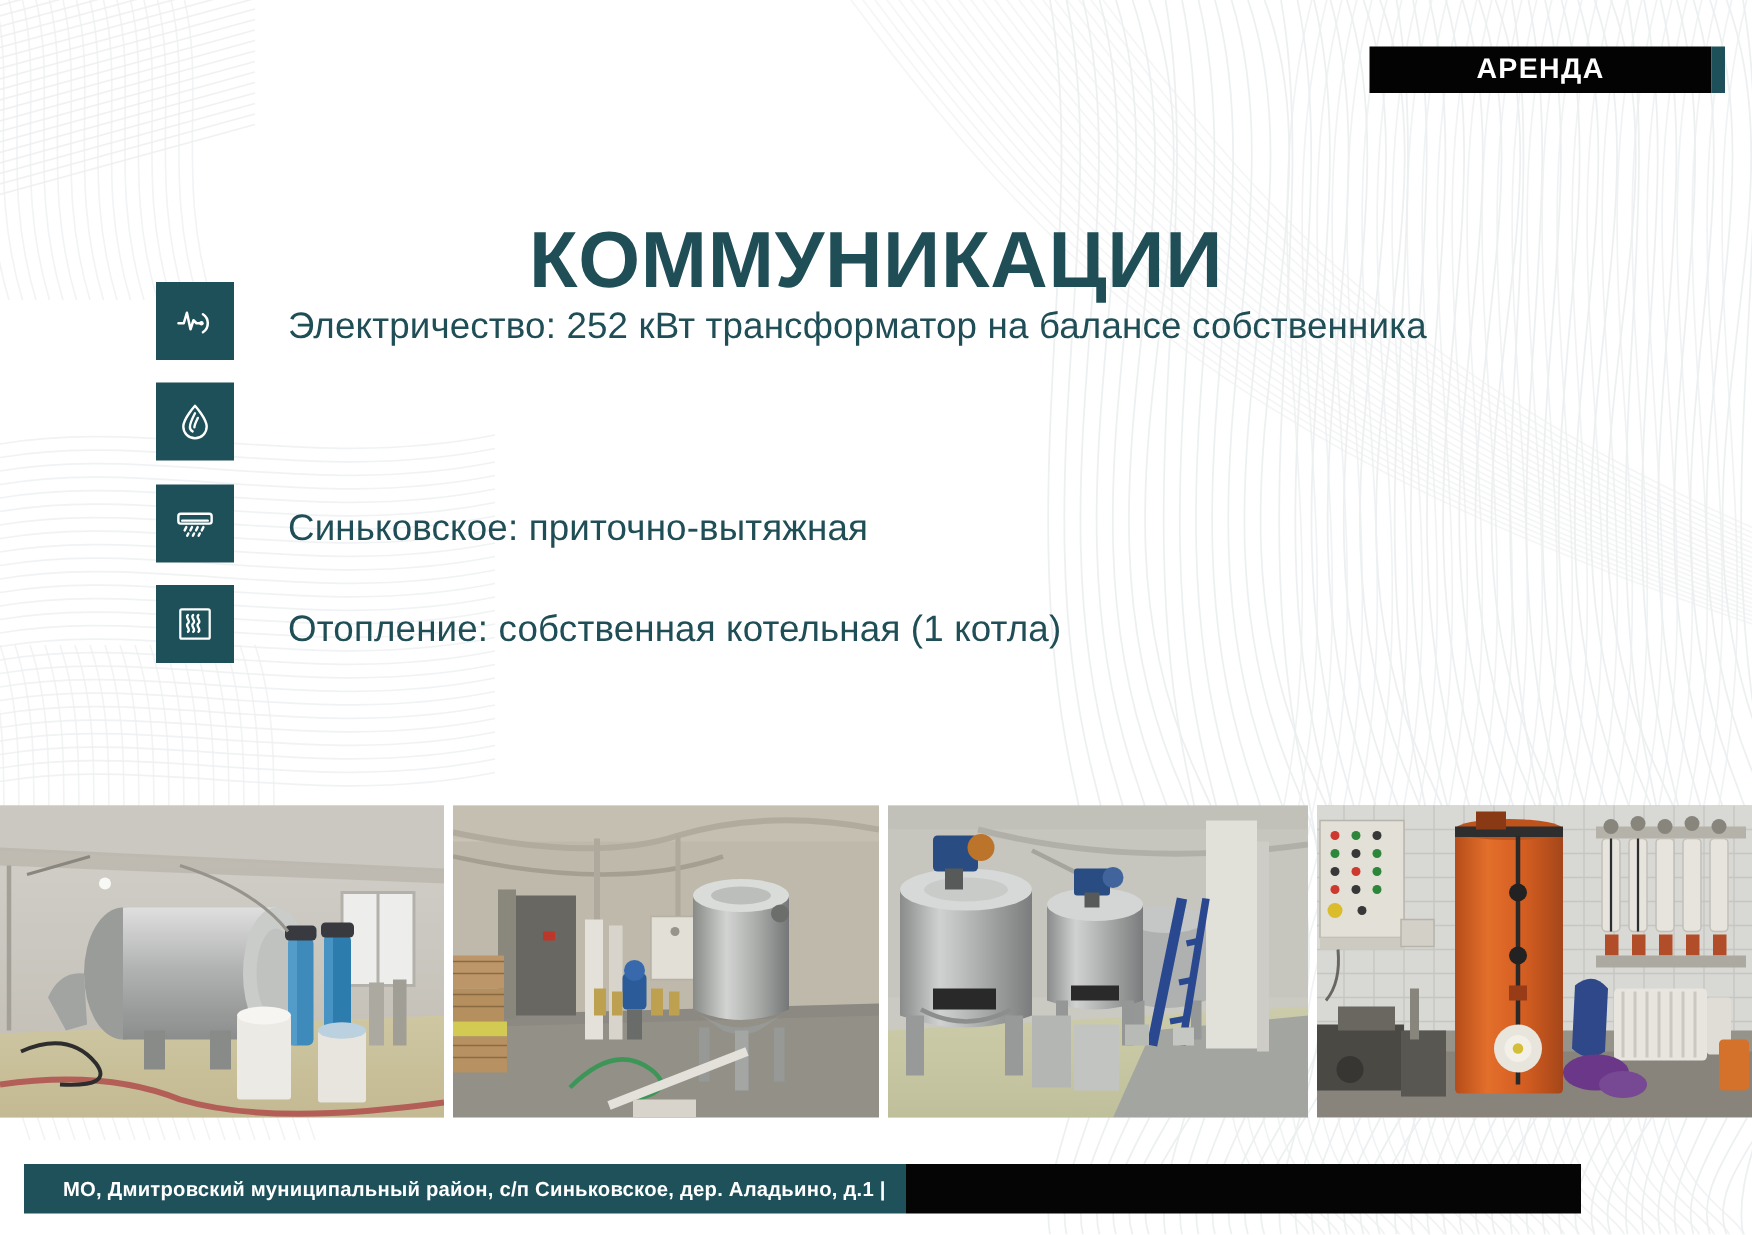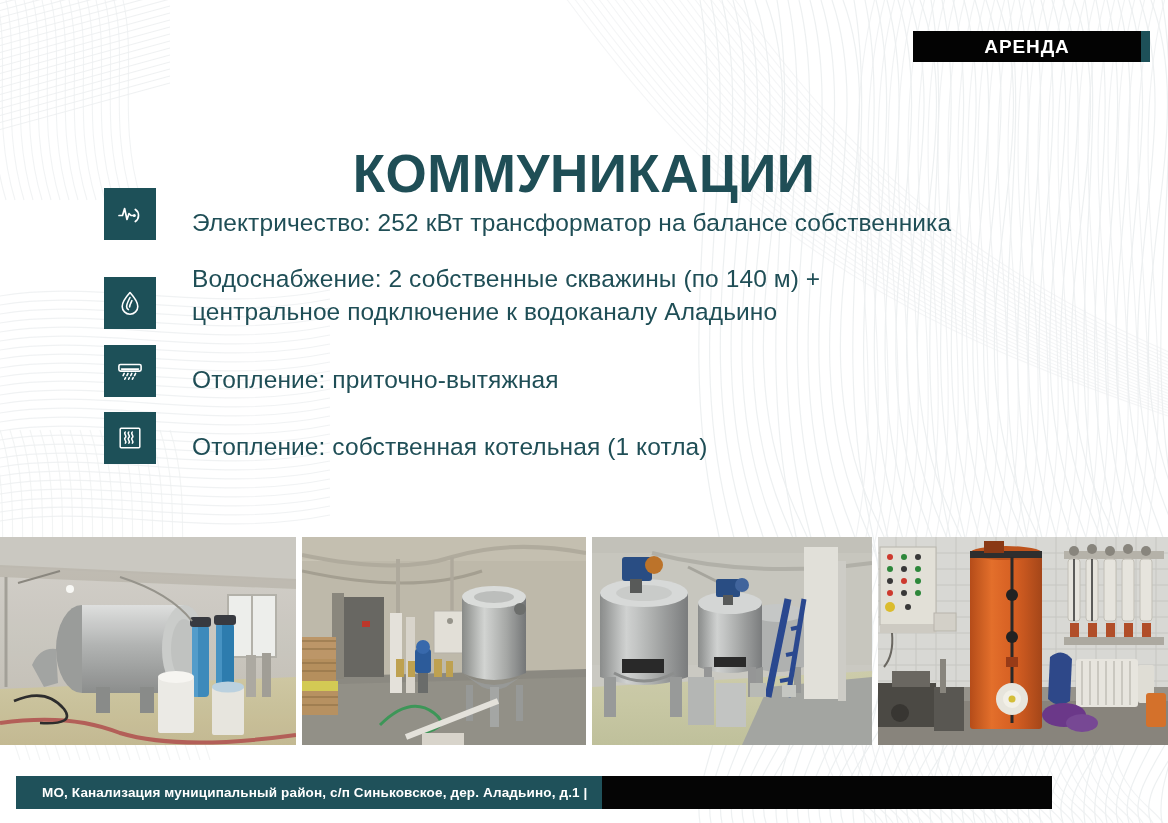--- a/index.html
+++ b/index.html
@@ -46,21 +46,21 @@
     letter-spacing:.5px;
     line-height:1.05;
     margin-top:36px;
   }
 
   
   .bullets{
     position:absolute; left:104px; top:188px; width:1000px;
   }
   .bullet-row{
-    display:flex; align-items:flex-end; margin-bottom:14px;
+    display:flex; align-items:center; margin-bottom:14px;
   }
   .bullet-icon{
     width:52px; height:52px; flex:0 0 52px;
     background:#1d5058;
     display:flex; align-items:center; justify-content:center;
     margin-right:36px;
   }
   .bullet-icon svg{ display:block; }
   .bullet-text{
     color:#1f4e56;
@@ -346,35 +346,33 @@
     </div>
 
     <div class="bullet-row r1">
       <div class="bullet-icon">
         <svg width="30" height="30" viewBox="0 0 30 30" fill="none" stroke="#ffffff" stroke-width="1.6" stroke-linecap="round" stroke-linejoin="round">
           <path d="M15 4.5 C15 4.5 7.2 13.2 7.2 18.4 A7.8 7.8 0 0 0 22.8 18.4 C22.8 13.2 15 4.5 15 4.5 Z"></path>
           <path d="M15 9.5 C13.1 13.1 11.6 16 11.6 18.6 A3.4 3.4 0 0 0 13.4 21.6"></path>
           <path d="M16.9 12.6 C15.6 15.2 14.6 17 14.6 18.9"></path>
         </svg>
       </div>
-      <div class="bullet-text">Водоснабжение: 2 собственные скважины (по 140 м) +
-центральное подключение к водоканалу Аладьино</div>
     </div>
 
 
     <div class="bullet-row r3">
       <div class="bullet-icon">
         <svg width="30" height="30" viewBox="0 0 30 30" fill="none" stroke="#ffffff" stroke-width="1.6" stroke-linecap="round" stroke-linejoin="round">
           <path d="M5.5 8.5 h19 a1.6 1.6 0 0 1 1.6 1.6 v3.4 a1.6 1.6 0 0 1 -1.6 1.6 h-19 a1.6 1.6 0 0 1 -1.6 -1.6 v-3.4 a1.6 1.6 0 0 1 1.6 -1.6 z"></path>
           <path d="M6.5 13.1 h17"></path>
           <path d="M9.2 17.4 l-1.1 2.2 M13.0 17.4 l-1.1 2.2 M16.8 17.4 l-1.1 2.2 M20.6 17.4 l-1.1 2.2"></path>
           <path d="M10.6 21.6 l-0.8 1.6 M14.4 21.6 l-0.8 1.6 M18.2 21.6 l-0.8 1.6"></path>
         </svg>
       </div>
-      <div class="bullet-text">Отопление: приточно-вытяжная</div>
+      <div class="bullet-text">Синьковское: приточно-вытяжная</div>
     </div>
 
     <div class="bullet-row r4">
       <div class="bullet-icon">
         <svg width="30" height="30" viewBox="0 0 30 30" fill="none" stroke="#ffffff" stroke-width="1.5" stroke-linecap="round" stroke-linejoin="round">
           <rect x="5.2" y="5.2" width="19.6" height="19.6" rx="1"></rect>
           <path d="M10.3 20.2 c2.4 -1.6 -2.4 -4.0 0 -5.6 c2.4 -1.6 -2.4 -4.0 0 -5.6"></path>
           <path d="M13.8 20.2 c2.4 -1.6 -2.4 -4.0 0 -5.6 c2.4 -1.6 -2.4 -4.0 0 -5.6"></path>
           <path d="M17.3 20.2 c2.4 -1.6 -2.4 -4.0 0 -5.6 c2.4 -1.6 -2.4 -4.0 0 -5.6"></path>
         </svg>
@@ -689,18 +687,18 @@
 
         <rect x="268" y="156" width="20" height="34" rx="3" fill="#d9742c"></rect>
         <rect x="0" y="0" width="290" height="208" fill="#000" opacity="0.02"></rect>
       </svg>
     </div>
 
   </div>
 
   <div class="footer">
     <div class="footer-teal">
-      <span>МО, Канализация муниципальный район, с/п Синьковское, дер. Аладьино, д.1  |</span>
+      <span>МО, Дмитровский муниципальный район, с/п Синьковское, дер. Аладьино, д.1  |</span>
     </div>
     <div class="footer-black"></div>
   </div>
 
 </div>
 
 </body></html>

